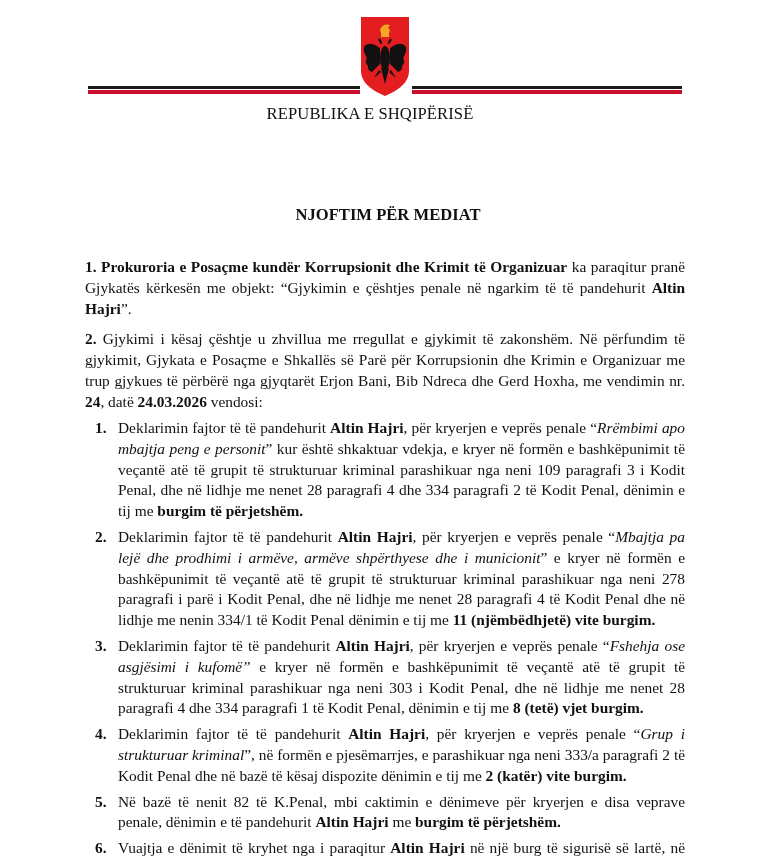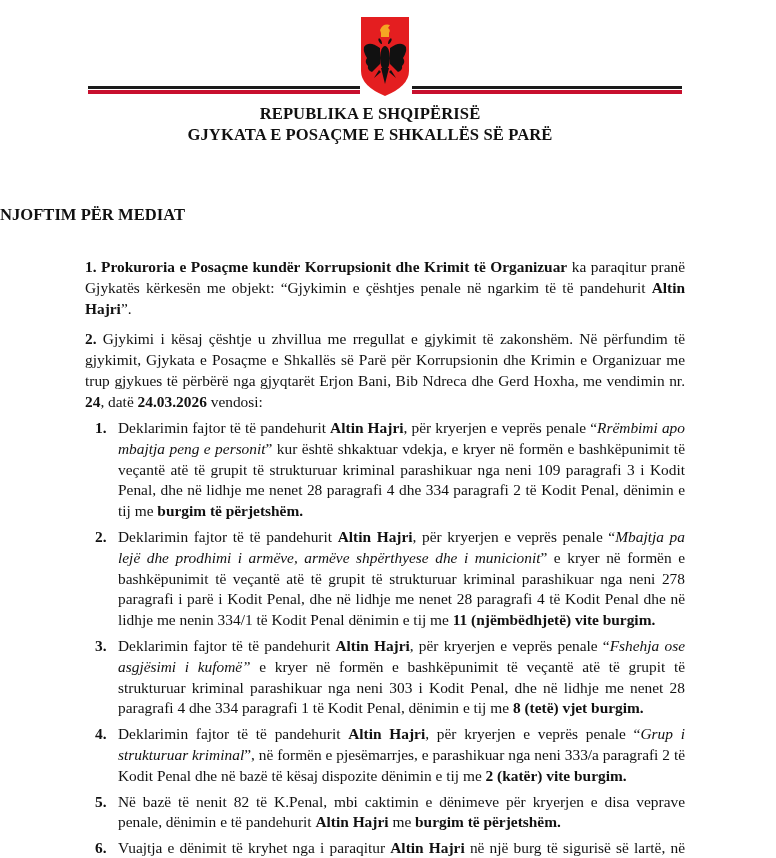--- a/index.html
+++ b/index.html
@@ -6,22 +6,22 @@
   body { width: 776px; height: 858px; overflow: hidden; position: relative;
          font-family: "Liberation Serif", "DejaVu Serif", serif; color: #111; }
   .emblem-wrap { position: absolute; left: 0; top: 0; width: 776px; height: 100px; }
   .rule { position: absolute; top: 86px; height: 8px; }
   .rule-left { left: 88px; width: 272px; }
   .rule-right { left: 412px; width: 270px; }
   .rule .black { height: 3px; background: #1a1a1a; }
   .rule .red { height: 4px; background: #c8102e; margin-top: 1px; }
   .shield { position: absolute; left: 355px; top: 14px; width: 60px; height: 86px; }
   .header { position: absolute; top: 103px; left: 0; width: 740px; text-align: center;
-            font-weight: bold; font-size: 16.6px; line-height: 21px; letter-spacing: 0.1px; }
-  .title { position: absolute; top: 205px; left: 0; width: 776px; text-align: left;
+            font-weight: normal; font-size: 16.6px; line-height: 21px; letter-spacing: 0.1px; }
+  .title { position: absolute; top: 205px; left: 0; width: 776px; text-align: center;
            font-weight: bold; font-size: 16.6px; }
   .body { position: absolute; left: 85px; width: 600px; font-size: 15.4px; line-height: 21px;
           text-align: justify; }
   .p1 { top: 256px; }
   .p2 { top: 328px; }
   ol.decisions { position: absolute; left: 85px; top: 418px; width: 600px; margin: 0; padding: 0;
                  list-style: none; font-size: 15.4px; line-height: 20.8px; }
   ol.decisions li { position: relative; padding-left: 33px; text-align: justify; margin-bottom: 5px; }
   ol.decisions li .num { position: absolute; left: 10px; top: 0; font-weight: bold; }
   b { font-weight: bold; font-family: Liberation Serif, serif; }
@@ -51,21 +51,20 @@
       <path d="M34 30 Q38 26 36 24 Q33 26 33 30 Z"></path>
       <path d="M26 54 L30 70 L34 54 Z"></path>
       <path d="M24 56 L19 64 L26 58 Z"></path>
       <path d="M36 56 L41 64 L34 58 Z"></path>
     </g>
   </svg>
 </div>
 
 <div class="header">
   <div>REPUBLIKA E SHQIPËRISË</div>
-  <div>GJYKATA E POSAÇME E SHKALLËS SË PARË</div>
 </div>
 
 <div class="title">NJOFTIM PËR MEDIAT</div>
 
 <div class="body p1"><b>1. Prokuroria e Posaçme kundër Korrupsionit dhe Krimit të Organizuar</b><span> ka paraqitur pranë Gjykatës kërkesën me objekt: “Gjykimin e çështjes penale në ngarkim të të pandehurit </span><b>Altin Hajri</b><span>”.</span></div>
 
 <div class="body p2"><b>2.</b><span> Gjykimi i kësaj çështje u zhvillua me rregullat e gjykimit të zakonshëm. Në përfundim të gjykimit, Gjykata e Posaçme e Shkallës së Parë për Korrupsionin dhe Krimin e Organizuar me trup gjykues të përbërë nga gjyqtarët Erjon Bani, Bib Ndreca dhe Gerd Hoxha, me vendimin nr. </span><b>24</b><span>, datë </span><b>24.03.2026</b><span> vendosi:</span></div>
 
 <ol class="decisions">
   <li>

